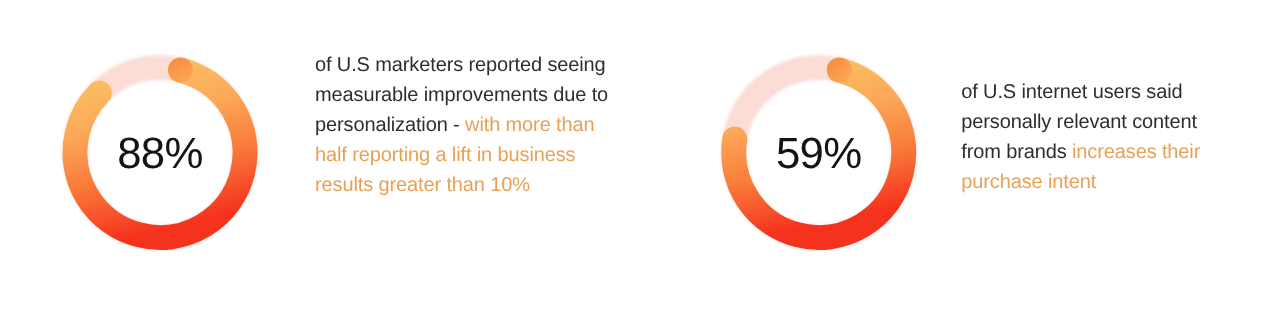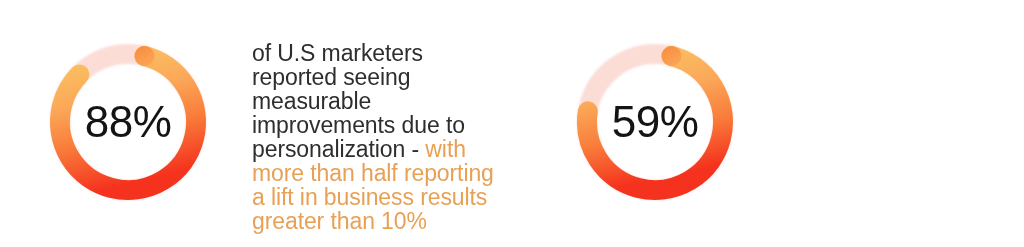--- a/index.html
+++ b/index.html
@@ -51,30 +51,30 @@
   .donut-value {
     position: absolute;
     left: 0;
     top: 0;
     width: 160px;
     height: 160px;
     display: flex;
     align-items: center;
     justify-content: center;
     font-family: "Liberation Sans", sans-serif;
-    font-size: 44px;
+    font-size: 35px;
     font-weight: 400;
     letter-spacing: -0.5px;
     color: #141414;
     line-height: 1;
   }
 
   .stat-text {
     font-family: "Liberation Sans", sans-serif;
-    font-size: 23px;
+    font-size: 16px;
     line-height: 24px;
     color: #2e2e2e;
     letter-spacing: -0.1px;
   }
 
   .stat-text-1 {
     margin-left: 44px;
     margin-top: 41px;
     width: 245px;
   }
@@ -154,16 +154,19 @@
         <circle cx="80" cy="80" r="68" fill="none" stroke="#fbddd6" stroke-width="20" filter="url(#soft2)"></circle>
 
         <g transform="rotate(14 80 80)">
           <circle cx="80" cy="80" r="68" fill="none" stroke="url(#grad2)" stroke-width="20" stroke-linecap="round" stroke-dasharray="314 113" transform="rotate(-90 80 80)"></circle>
           <circle cx="80" cy="12" r="10" fill="url(#cap2)"></circle>
         </g>
       </svg>
       <div class="donut-value">59%</div>
     </div>
 
+    <div class="stat-text stat-text-2">
+      <span>of U.S internet users said personally relevant content from brands </span><span class="hl">increases their purchase intent</span>
+    </div>
 
   </div>
 
 </div>
 
 </body></html>

